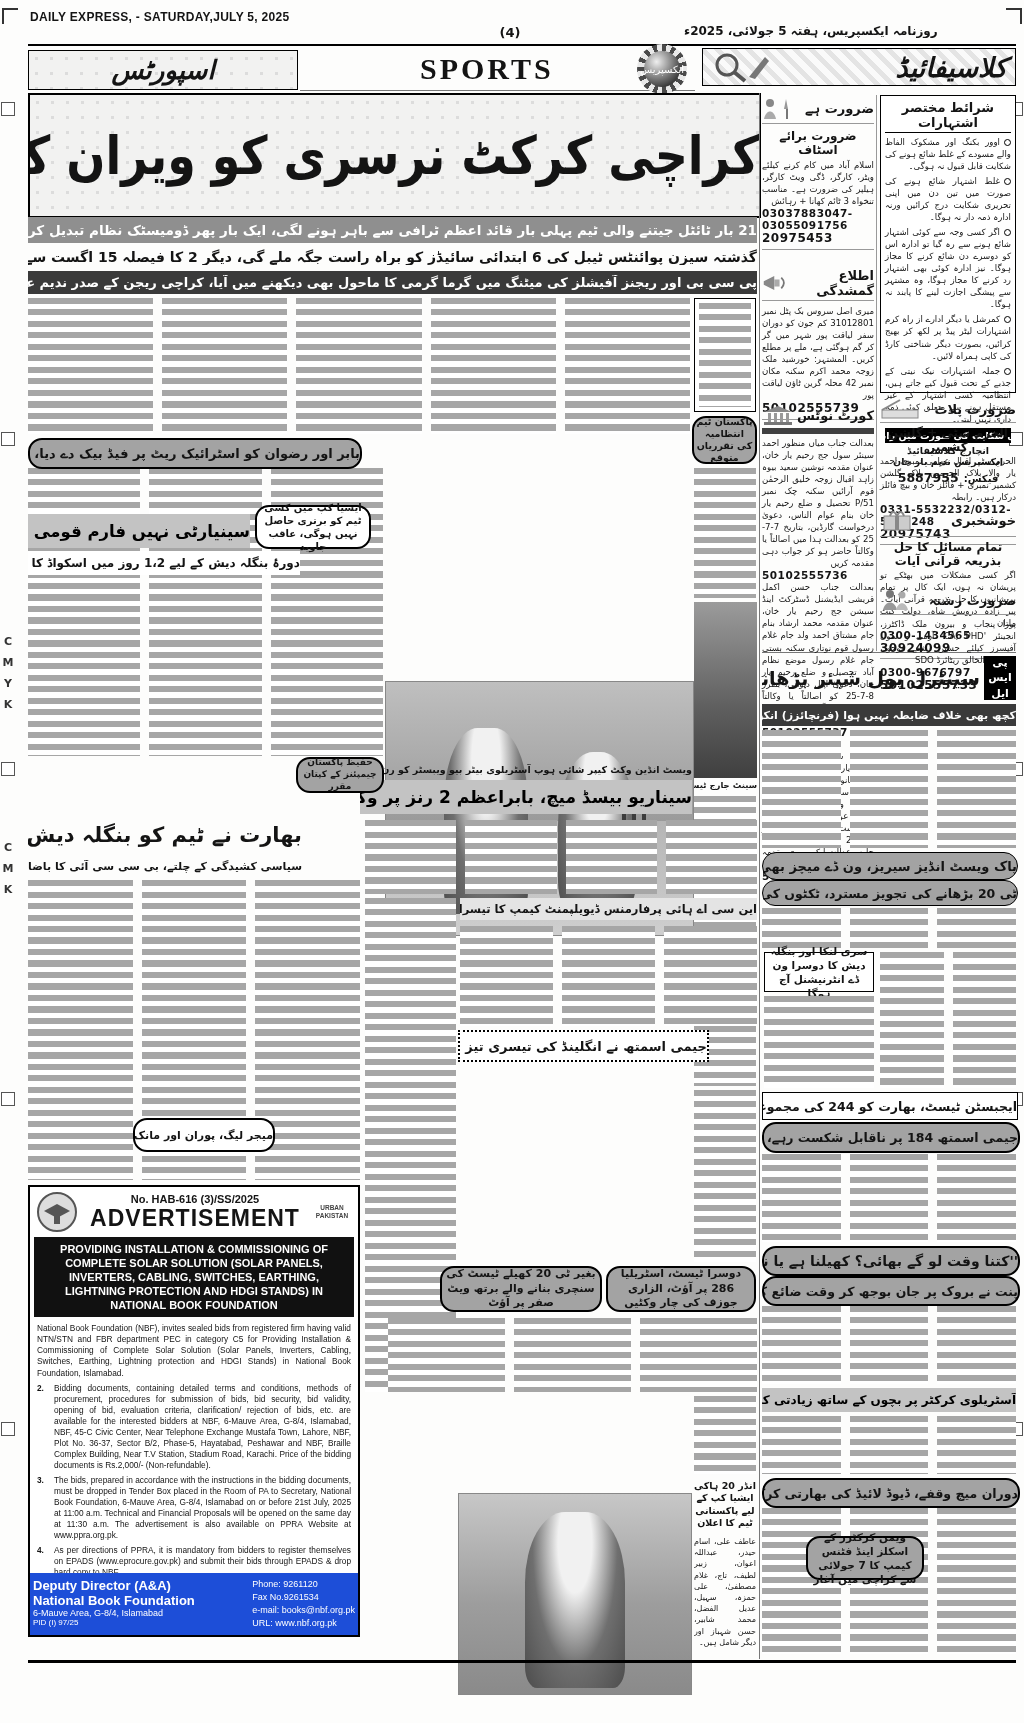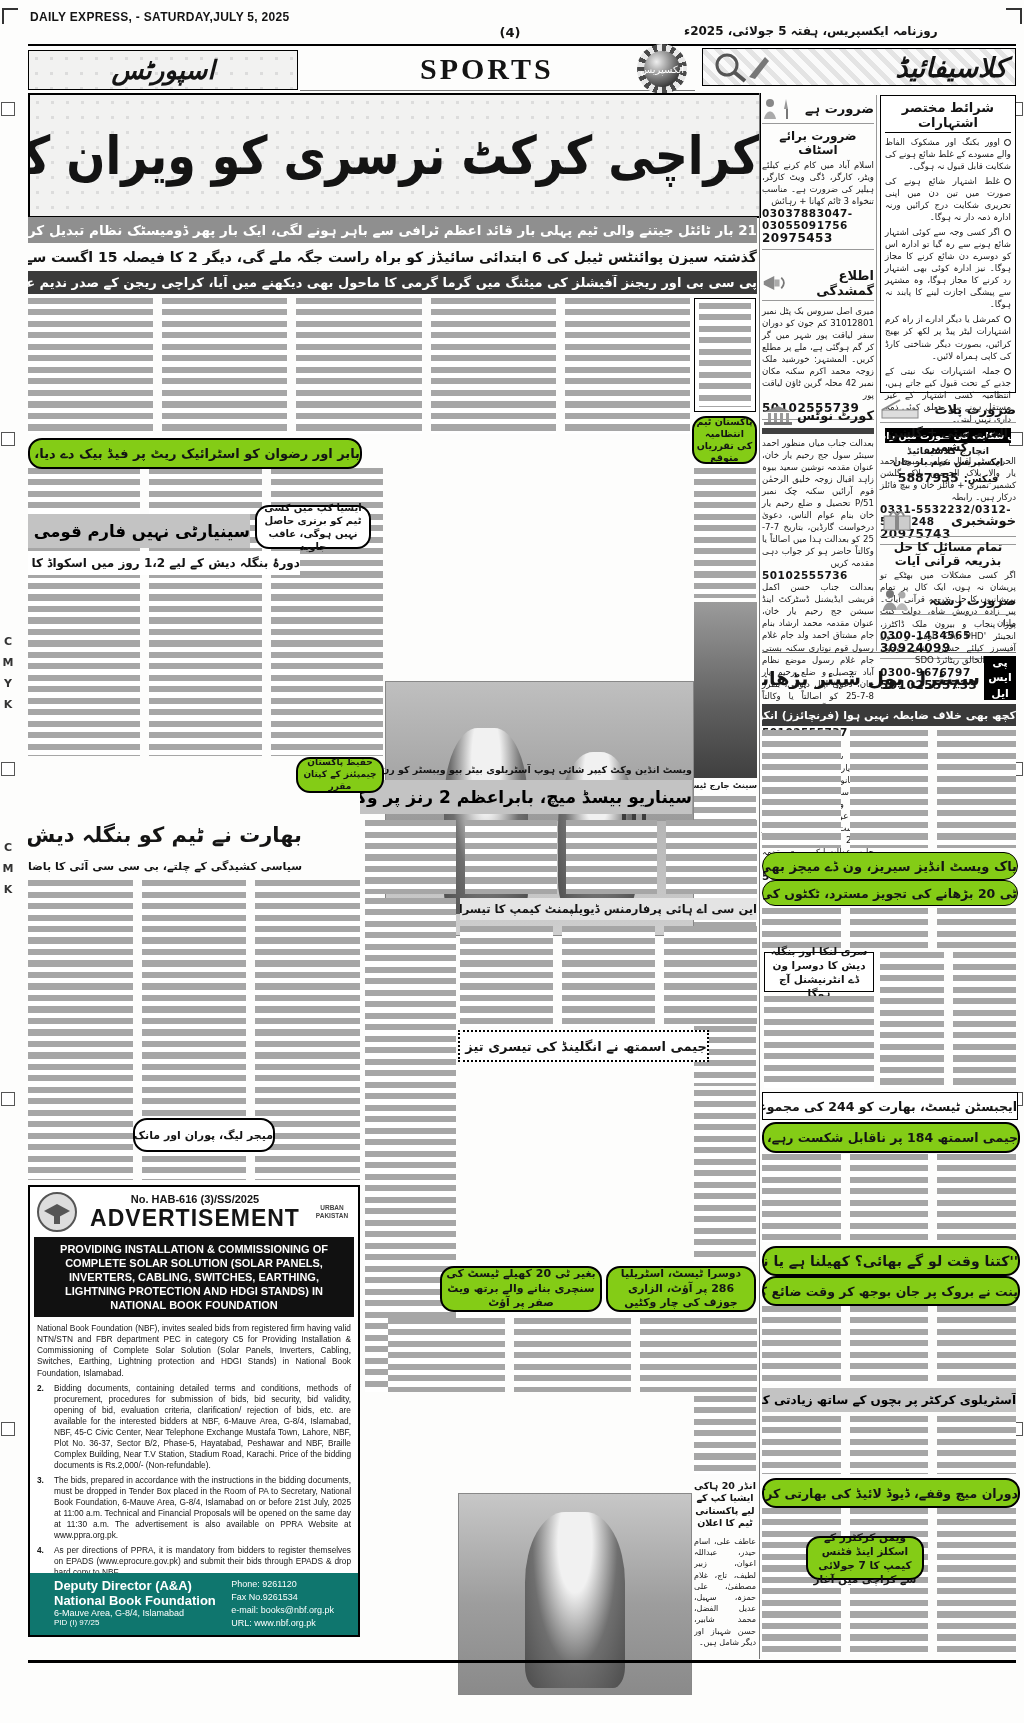--- a/index.html
+++ b/index.html
@@ -8,21 +8,21 @@
   .abs{position:absolute}
   .ur{direction:rtl}
   .b{font-weight:bold}
   .ctr{text-align:center}
   .nw{white-space:nowrap;overflow:hidden}
   .rule{background:#000}
   
   .fillrow{display:flex;gap:9px}
   .fill{flex:1;background:repeating-linear-gradient(to bottom,#a6a6a6 0 6px,#fff 6px 11.5px)}
   .box{border:1px solid #000;background:#fff}
-  .rbox{border:2px solid #000;border-radius:14px;background:#84cc16;display:flex;align-items:center;justify-content:center}
+  .rbox{border:2px solid #000;border-radius:14px;background:#a3a3a3;display:flex;align-items:center;justify-content:center}
   .graybox{background:#c3c3c3;color:#000;display:flex;align-items:center;justify-content:center}
   .darkbar{background:#3a3a3a;color:#fff;display:flex;align-items:center;justify-content:center}
   .midbar{background:#8f8f8f;color:#fff;display:flex;align-items:center;justify-content:center}
   .photo{background:linear-gradient(180deg,#d2d2d2,#a8a8a8 45%,#878787);position:relative;overflow:hidden}
   .figure{position:absolute;background:radial-gradient(ellipse at 50% 18%,#f1f1f1 0 24%,#6f6f6f 60%,#4c4c4c);border-radius:40% 40% 12% 12%}
   .stump{position:absolute;width:4px;background:#3c3c3c}
   .cap{font-size:10.5px;font-weight:bold;text-align:center}
   .secthead{font-weight:bold;font-size:15px;direction:rtl}
   .tiny{font-size:8.6px;line-height:1.4;text-align:justify;direction:rtl}
   .phone{font-size:12px;font-weight:bold;direction:ltr;letter-spacing:.5px}
@@ -201,21 +201,21 @@
       </div>
     <div class="adnum">
         <span class="n adtext">3.</span>
       <span class="adtext">The bids, prepared in accordance with the instructions in the bidding documents, must be dropped in Tender Box placed in the Room of PA to Secretary, National Book Foundation, 6-Mauve Area, G-8/4, Islamabad on or before 21st July, 2025 at 11:00 a.m. Technical and Financial Proposals will be opened on the same day at 11:30 a.m. The advertisement is also available on PPRA Website at www.ppra.org.pk.</span>
       </div>
     <div class="adnum">
         <span class="n adtext">4.</span>
       <span class="adtext">As per directions of PPRA, it is mandatory from bidders to register themselves on EPADS (www.eprocure.gov.pk) and submit their bids through EPADS &amp; drop hard copy to NBF.</span>
       </div>
   </div>
-  <div style="position:absolute;left:0;bottom:0;width:100%;background:#0f766e;color:#fff;display:flex;justify-content:space-between;padding:5px 24px;box-sizing:border-box">
+  <div style="position:absolute;left:0;bottom:0;width:100%;background:#1d4ed8;color:#fff;display:flex;justify-content:space-between;padding:5px 3px;box-sizing:border-box">
     <div>
       <div class="b" style="font-size:13px">Deputy Director (A&amp;A)</div>
       <div class="b" style="font-size:13px">National Book Foundation</div>
       <div style="font-size:9px">6-Mauve Area, G-8/4, Islamabad</div>
       <div style="font-size:8px">PID (I) 97/25</div>
     </div>
     <div style="text-align:left;font-size:9px;line-height:1.45">
       <div>Phone: 9261120</div>
       <div>Fax No.9261534</div>
       <div>e-mail: books@nbf.org.pk</div>

